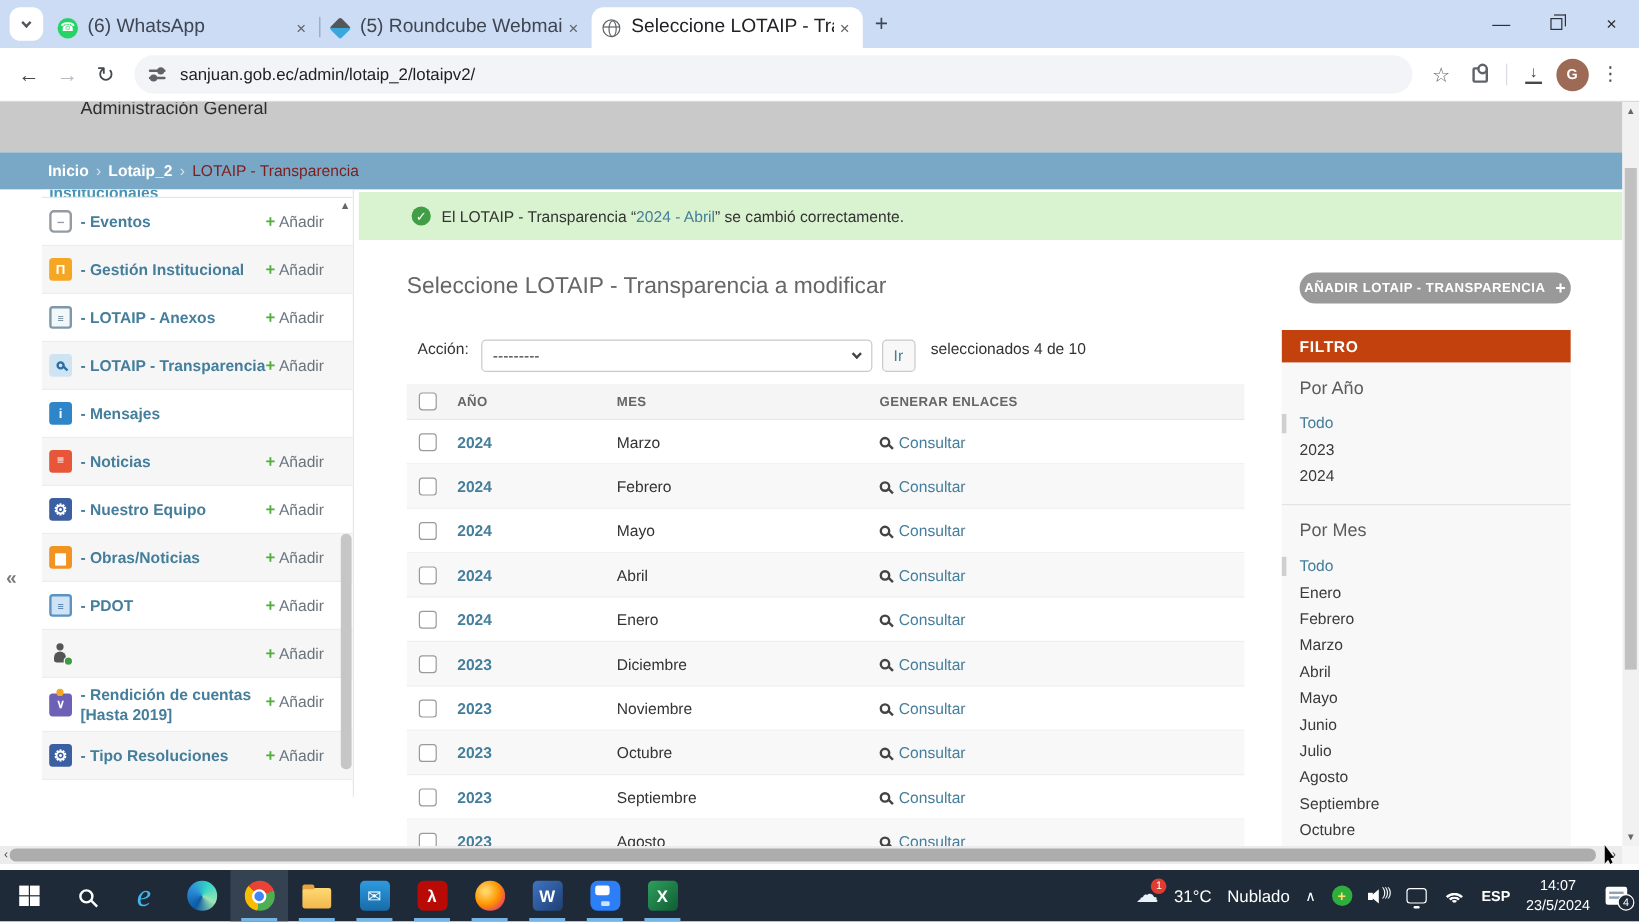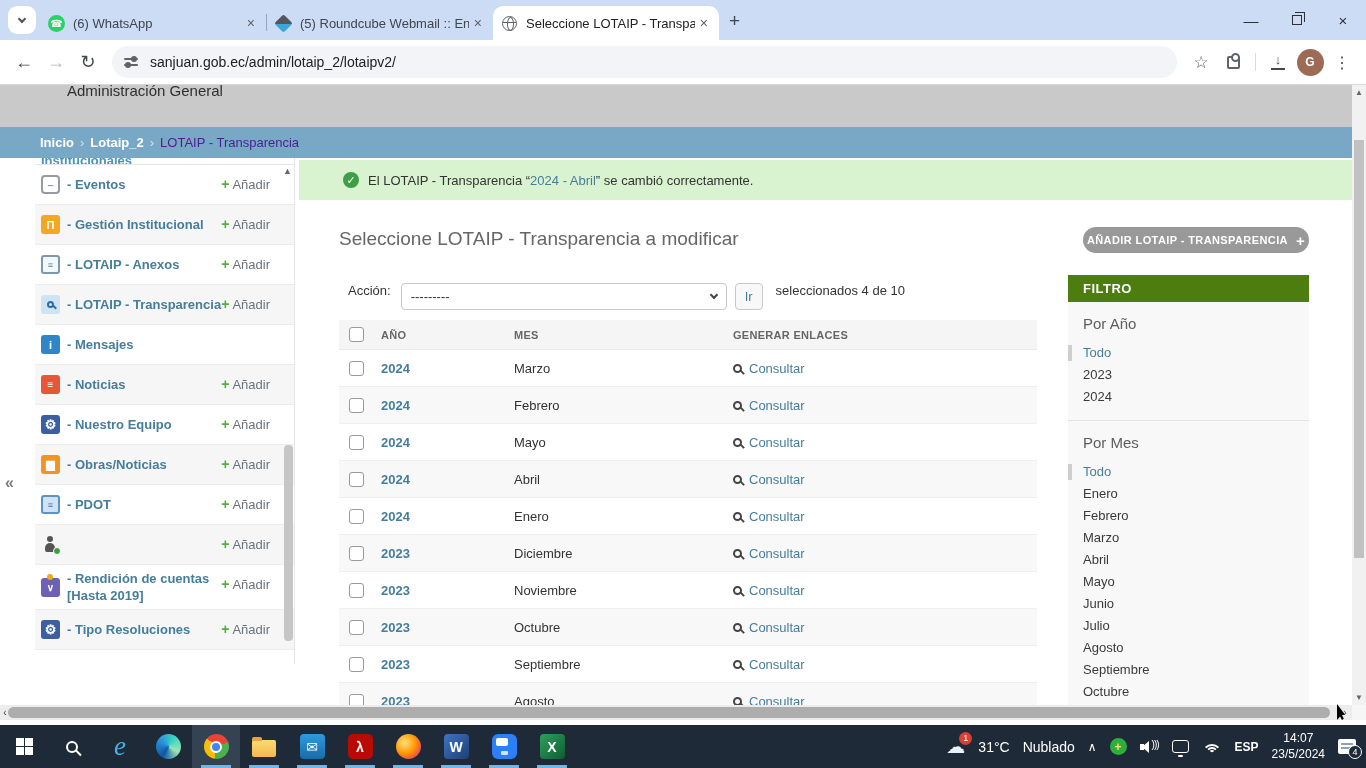--- a/index.html
+++ b/index.html
@@ -6,21 +6,21 @@
   html,body{width:1366px;height:768px;overflow:hidden}
   body{font-family:"Liberation Sans",sans-serif;background:#fff;position:relative;font-size:13px;color:#333}
   a{text-decoration:none;cursor:pointer}
 
   
   .tabstrip{position:absolute;left:0;top:0;width:1366px;height:40px;background:#ccdcf5;display:flex;align-items:flex-start}
   .tabsearch{width:28px;height:28px;margin:6px 4px 0 8px;background:#fff;border-radius:9px;display:flex;align-items:center;justify-content:center}
   .chev{width:6px;height:6px;border-right:2px solid #50555c;border-bottom:2px solid #50555c;transform:rotate(45deg);margin-top:-3px}
   .tab{height:34px;margin-top:6px;width:226px;display:flex;align-items:center;padding:0 6px 0 8px}
   .tab.active{background:#fff;border-radius:10px 10px 0 0}
-  .tab-title{font-size:13px;color:#3e4553;white-space:nowrap;overflow:hidden;flex:1}
+  .tab-title{font-size:16px;color:#3e4553;white-space:nowrap;overflow:hidden;flex:1}
   .tab.active .tab-title{color:#202124}
   .tab-close{color:#5f6368;font-size:14px;line-height:1;padding:2px 5px}
   .tab-sep{width:1px;height:17px;background:#93a4c4;margin-top:14px}
   .newtab{font-size:19px;color:#3e4553;margin:10px 0 0 10px}
   .wincontrols{margin-left:auto;display:flex;height:40px}
   .winbtn{width:46px;display:flex;align-items:center;justify-content:center;color:#2f3033;font-size:15px}
   .restore{width:10px;height:10px;border:1.5px solid #2f3033;position:relative;background:transparent}
   .restore::before{content:'';position:absolute;left:2px;top:-4px;width:9px;height:9px;border:1.5px solid #2f3033;border-bottom:none;border-left:none}
   .favicon{width:17px;height:17px;margin-right:8px;flex:none;display:flex;align-items:center;justify-content:center}
   .fav-wa{background:#25d366;border-radius:50%;color:#fff;font-size:10px}
@@ -46,21 +46,21 @@
   .dl{width:14px;border-bottom:2px solid #45494e;text-align:center;font-size:13px;line-height:.9;color:#45494e;padding-bottom:2px}
   .avatar{width:27px;height:27px;border-radius:50%;background:#9c6a55;color:#fff;font-size:12px;font-weight:bold;display:flex;align-items:center;justify-content:center}
   .dots{font-size:16px;color:#45494e}
 
   
   .siteband{position:absolute;left:0;top:85px;width:1352px;height:42px;background:#c9c9c9;overflow:hidden}
   .siteband span{display:block;margin:-3px 0 0 67px;font-size:15px;color:#2f2f2f}
   .breadcrumbs{position:absolute;left:0;top:127px;width:1352px;height:31px;background:#78a8c6;display:flex;align-items:center;padding-left:40px;font-size:13px}
   .bc-link{color:#fff;font-weight:bold}
   .bc-sep{color:#d3e4ef;margin:0 6px}
-  .bc-cur{color:#4c1d95}
+  .bc-cur{color:#7f1d1d}
 
   .content{position:absolute;left:0;top:158px;width:1352px;height:547px;background:#fff;overflow:hidden}
 
   
   .sidebar{position:absolute;left:35px;top:0;width:260px;height:506px;border-right:1px solid #e7e7e7;overflow:hidden;background:#fff}
   .side-sec{display:block;margin-top:-7px;padding-left:6px;font-weight:bold;font-size:13px;color:#4795b5;line-height:20px;border-bottom:1px solid #e5e5e5;height:14px;overflow:hidden}
   .side-item{position:relative;display:flex;align-items:center;min-height:40px;border-bottom:1px solid #ededed;padding:5px 8px 5px 6px}
   .side-item.alt{background:#f6f6f6}
   .side-ic{width:19px;height:19px;border-radius:3px;margin-right:7px;flex:none;display:flex;align-items:center;justify-content:center;font-size:11px;font-weight:bold;color:#fff;position:relative}
   .side-label{font-weight:bold;color:#447e9b;font-size:13px;line-height:17px;padding-right:58px}
@@ -109,21 +109,21 @@
   .col-month{width:219px}
   .col-links{flex:1;display:flex;align-items:center;gap:7px}
   .cb{width:15px;height:15px;border:1px solid #9a9a9a;border-radius:3px;background:#fff;display:inline-block}
   .trow{display:flex;align-items:center;height:37px;border-bottom:1px solid #efefef;font-size:13px}
   .trow.alt{background:#f8f8f8}
   .ylink{color:#447e9b;font-weight:bold}
   .clink{color:#447e9b}
 
   
   .filter{position:absolute;left:1068px;top:117px;width:241px;height:430px;background:#f8f8f8;overflow:hidden}
-  .filter-h{height:27px;background:#4d7c0f;color:#fff;font-size:13px;font-weight:bold;display:flex;align-items:center;padding-left:15px;letter-spacing:.5px}
+  .filter-h{height:27px;background:#c2410c;color:#fff;font-size:13px;font-weight:bold;display:flex;align-items:center;padding-left:15px;letter-spacing:.5px}
   .fgroup{padding:13px 0 12px 15px;border-bottom:1px solid #e3e3e3}
   .fgroup:last-child{border-bottom:none}
   .fgroup h3{font-size:15px;color:#5c5c5c;font-weight:normal;margin-bottom:10px}
   .fopt{display:block;position:relative;line-height:22px;color:#3a3a3a;font-size:13px}
   .fopt.selected{color:#447e9b}
   .fopt.selected::before{content:'';position:absolute;left:-15px;top:3px;width:4px;height:16px;background:#cfcfcf}
 
   
   .vscroll{position:absolute;right:0;top:85px;width:14px;height:620px;background:#f1f1f1}
   .varrow{position:absolute;left:0;width:14px;text-align:center;font-size:8px;color:#666}

